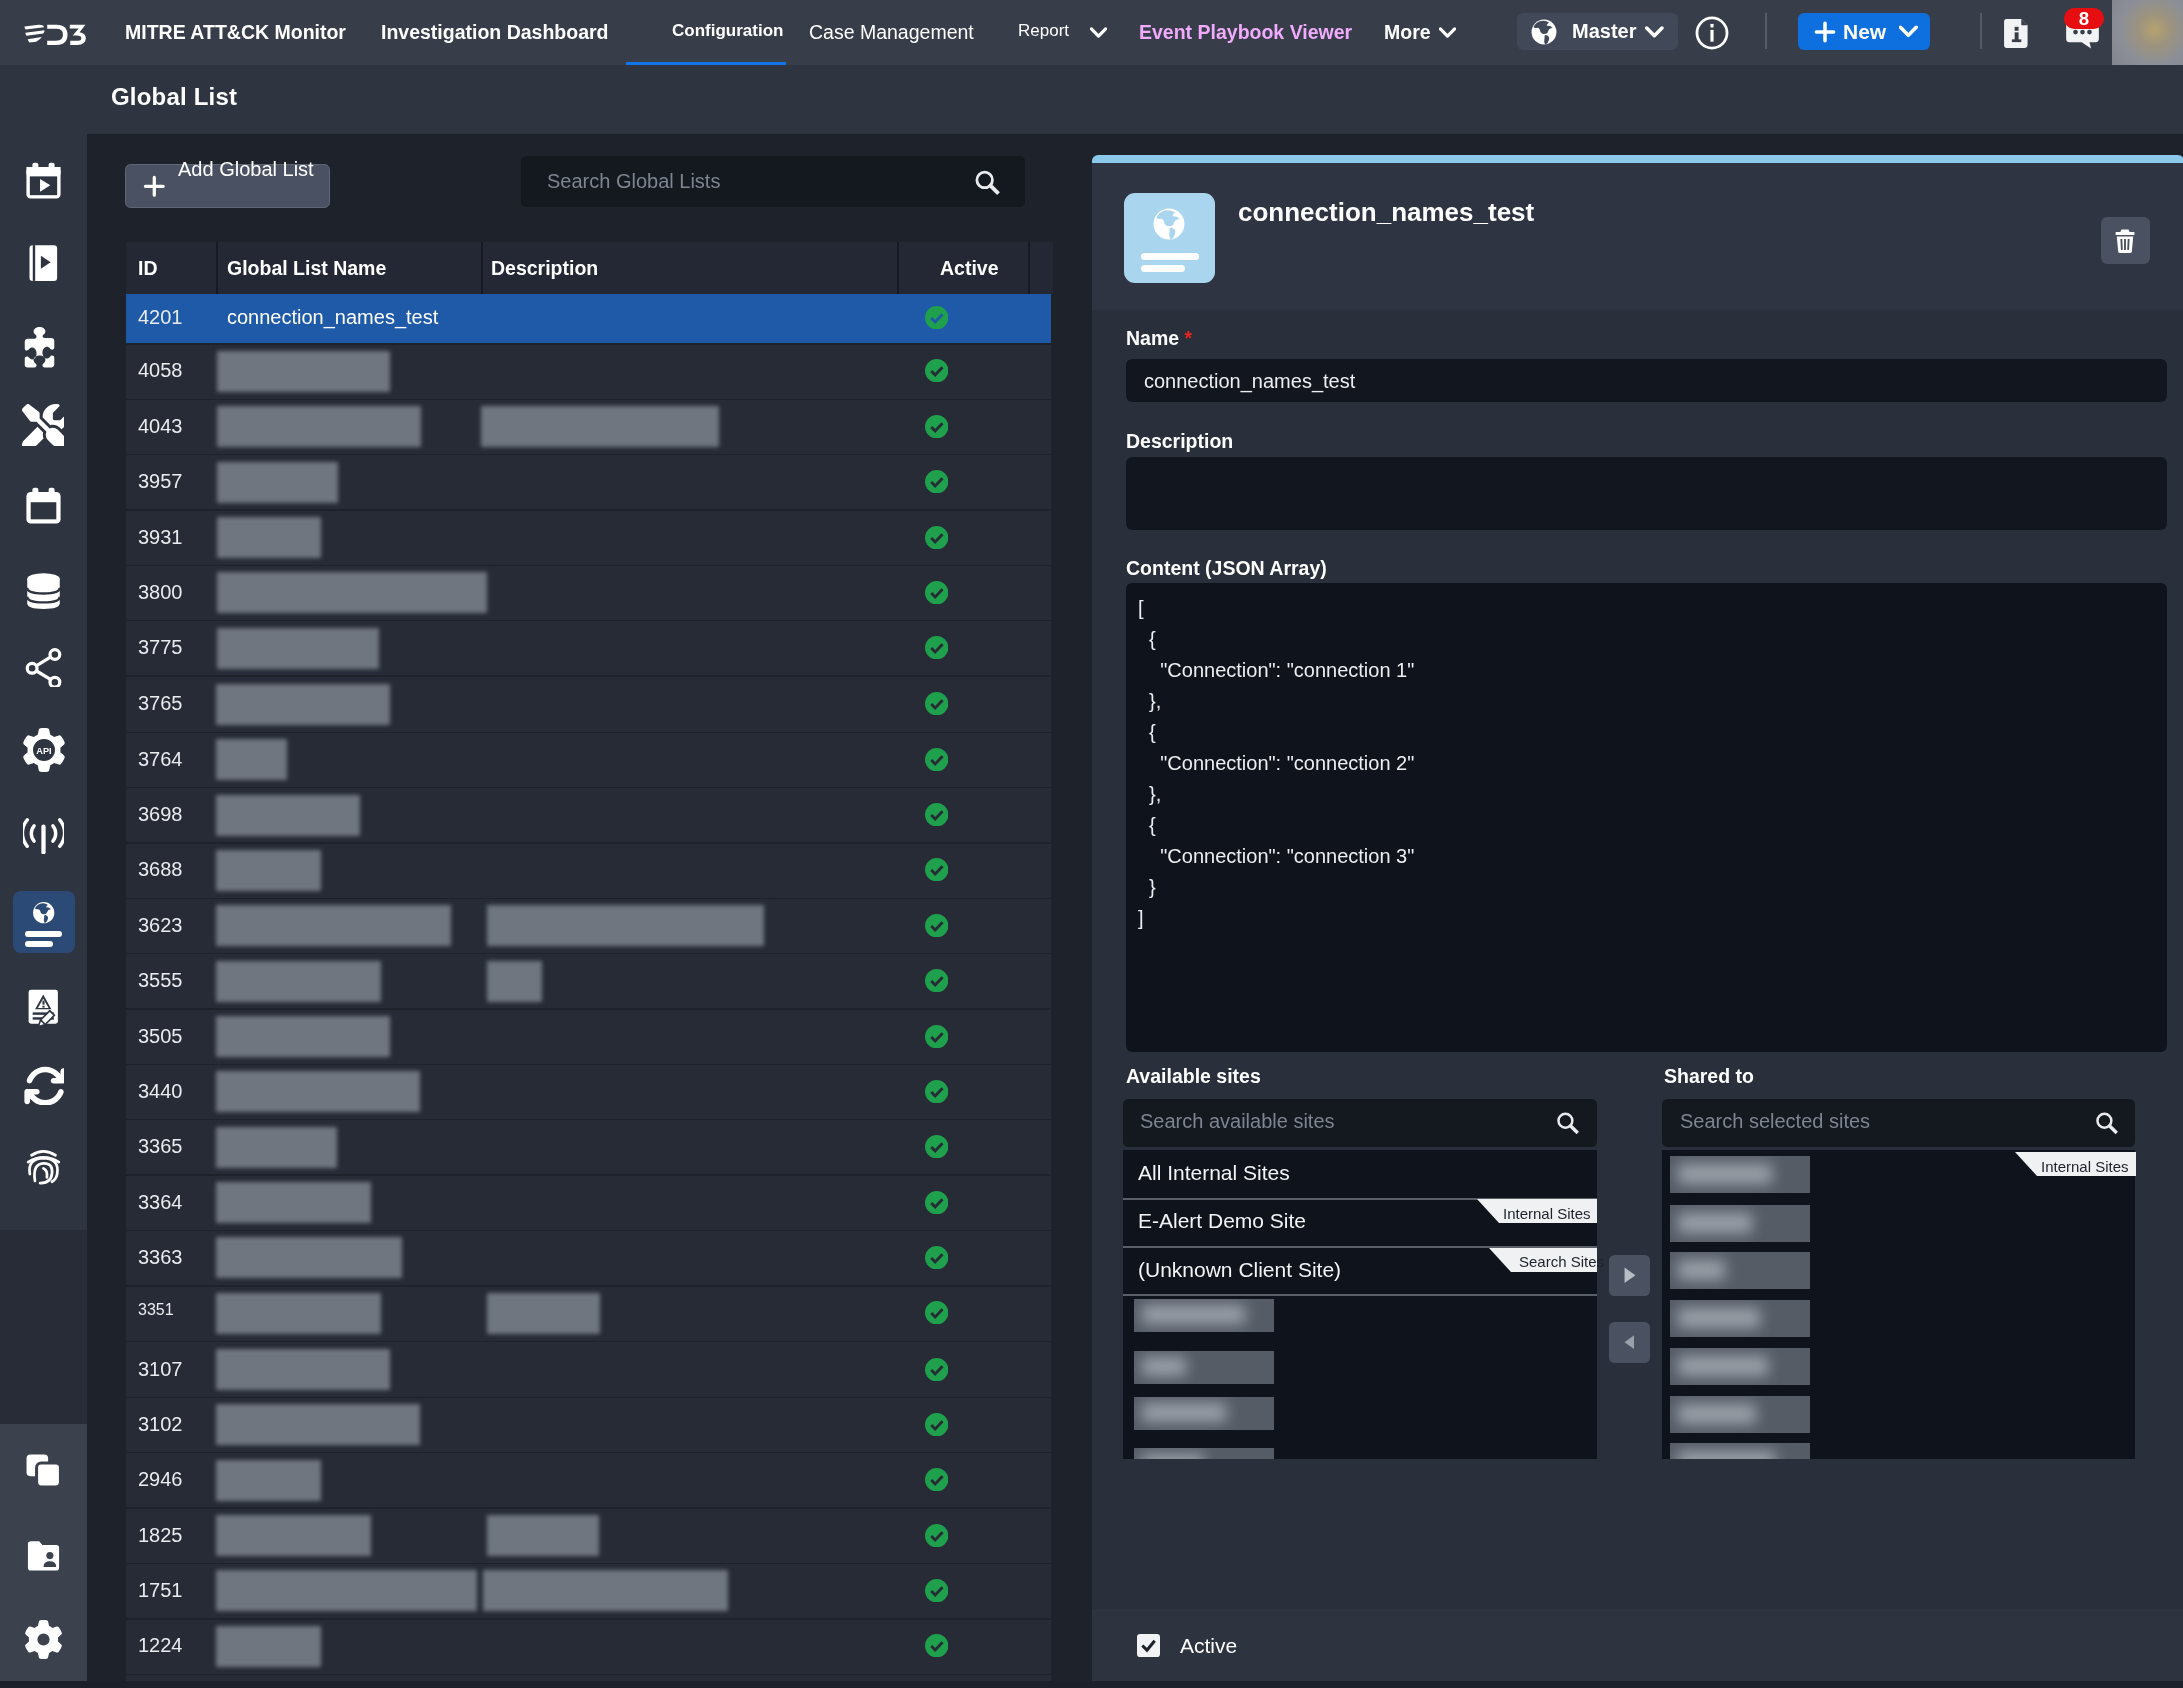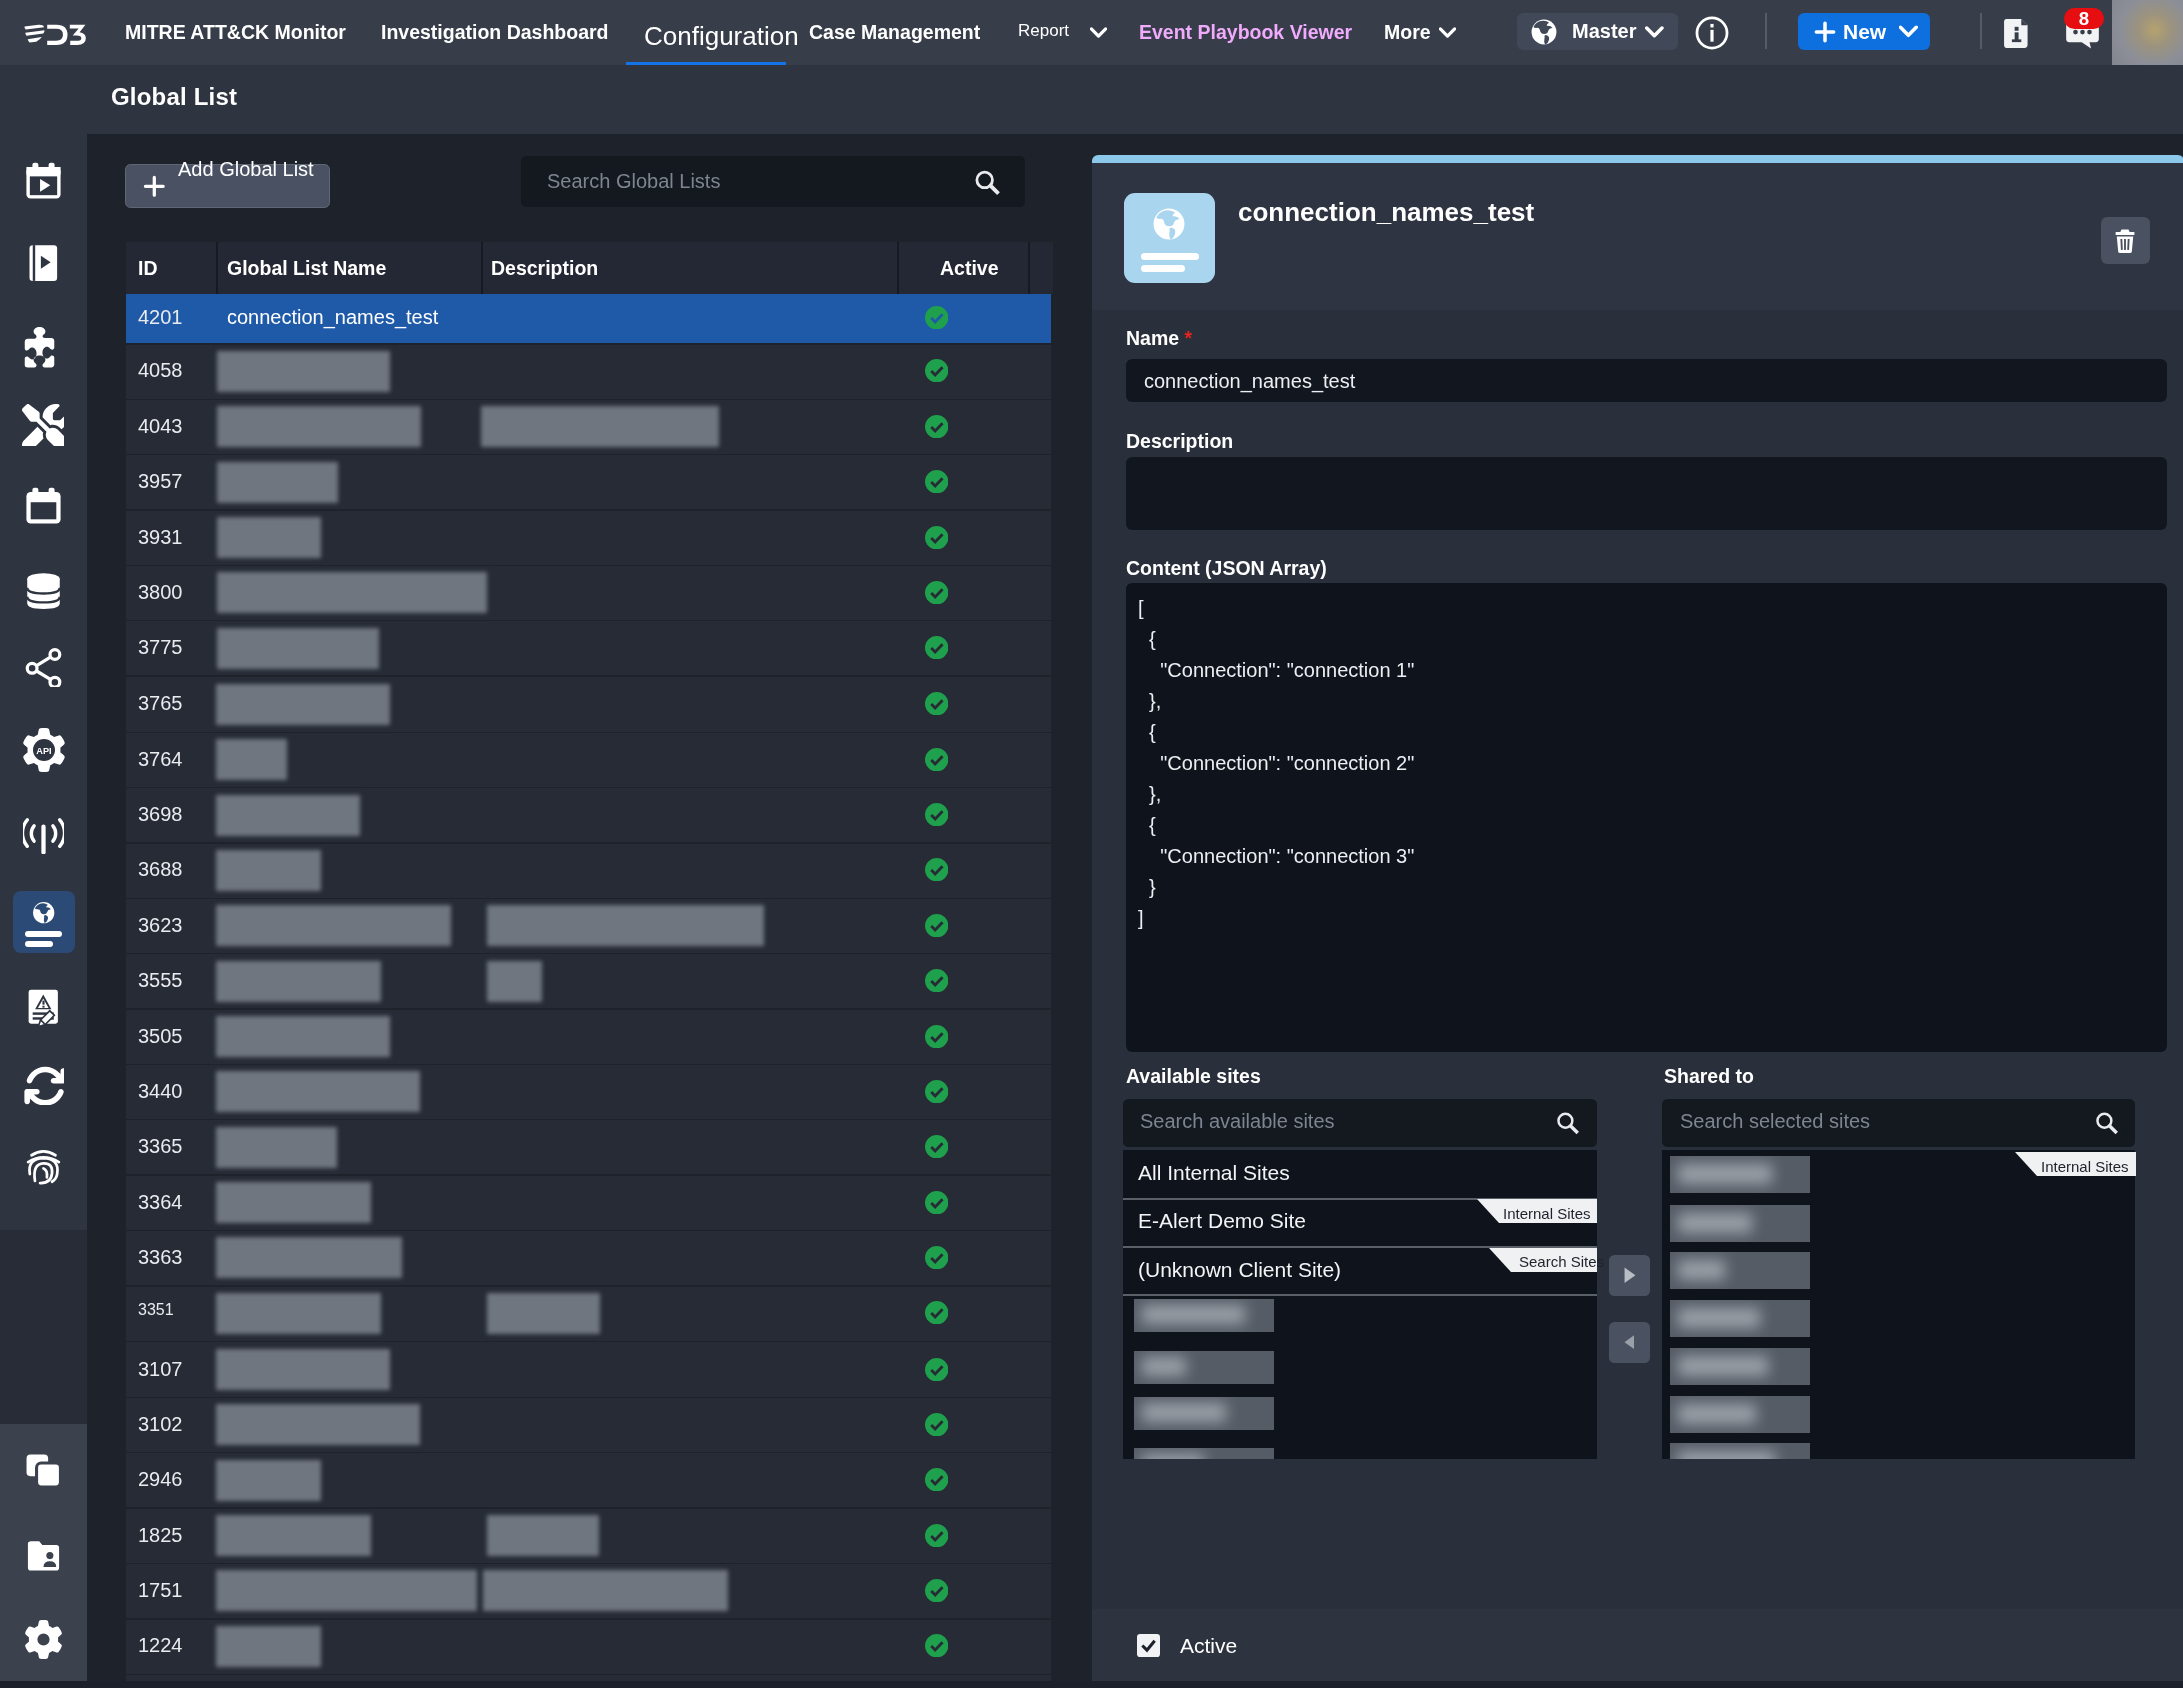--- a/index.html
+++ b/index.html
@@ -19,22 +19,22 @@
       <path d="M2 4.5 L20 2.2 Q26 2 27 5.2 L3.5 8.2 Q1.5 6.5 2 4.5 Z"></path>
       <path d="M3 12.5 L27.5 9.3 Q28 11.4 26 13.3 L4.5 16.2 Q3 14.5 3 12.5 Z"></path>
       <path d="M6 20.6 L24 18 Q22 21.5 17 23.8 L8.5 24.9 Q6.5 22.8 6 20.6 Z"></path>
       <path d="M31 2 h12 q14 0 14 13 q0 13 -14 13 h-12 v-5.4 h11.5 q8.7 0 8.7 -7.6 q0 -7.6 -8.7 -7.6 h-11.5 Z" stroke="none"></path>
       <path d="M60 2 h20 l-7.5 9.6 q8 1.2 8 8 q0 8.4 -11 8.4 h-9 v-5.2 h8.4 q5.8 0 5.8 -3.4 q0 -3.4 -5.8 -3.4 h-5.2 l7.6 -9 h-11.3 Z"></path>
     </g>
   </svg>
 
   <div class="abs" style="left:125px;top:21px;font-size:19.5px;font-weight:bold;color:#fff">MITRE ATT&amp;CK Monitor</div>
   <div class="abs" style="left:381px;top:21px;font-size:19.5px;font-weight:bold;color:#fff">Investigation Dashboard</div>
-  <div class="abs" style="left:644px;top:21px;font-size:26px;font-weight:normal;color:#fff">Configuration</div>
-  <div class="abs" style="left:809px;top:21px;font-size:19.5px;font-weight:bold;color:#fff">Case Management</div>
+  <div class="abs" style="left:672px;top:21px;font-size:17px;font-weight:bold;color:#fff">Configuration</div>
+  <div class="abs" style="left:809px;top:21px;font-size:19.5px;font-weight:normal;color:#fff">Case Management</div>
   <div class="abs" style="left:1018px;top:21px;font-size:17px;font-weight:normal;color:#fff">Report</div>
   <svg class="abs" style="left:1090px;top:27px" width="17" height="11.7" viewBox="0 0 26 18">
       <path d="M2 3 L13 14 L24 3" stroke="#fff" stroke-width="5" fill="none" stroke-linecap="round" stroke-linejoin="round"></path>
     </svg>
   <div class="abs" style="left:1139px;top:21px;font-size:19.5px;font-weight:bold;color:#f0abfc">Event Playbook Viewer</div>
   <div class="abs" style="left:1384px;top:21px;font-size:19.5px;font-weight:bold;color:#fff">More</div>
   <svg class="abs" style="left:1439px;top:27px" width="17" height="11.7" viewBox="0 0 26 18">
       <path d="M2 3 L13 14 L24 3" stroke="#fff" stroke-width="5" fill="none" stroke-linecap="round" stroke-linejoin="round"></path>
     </svg>
 

